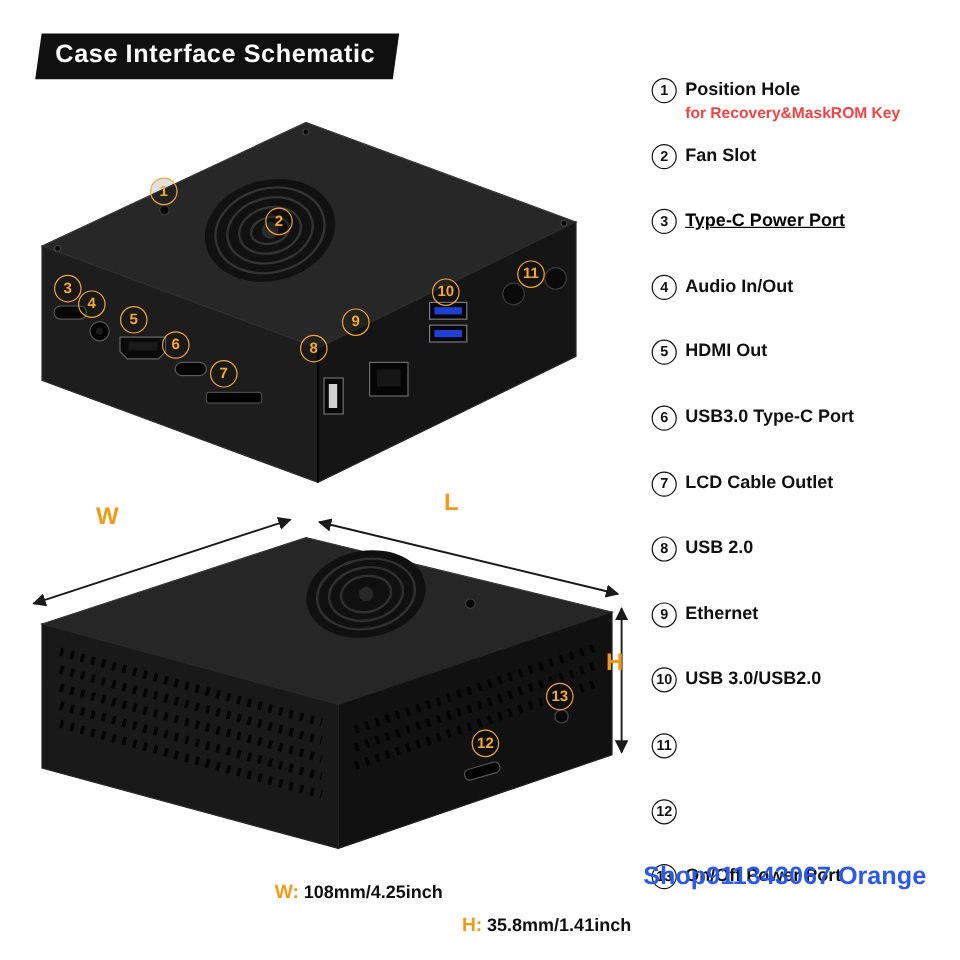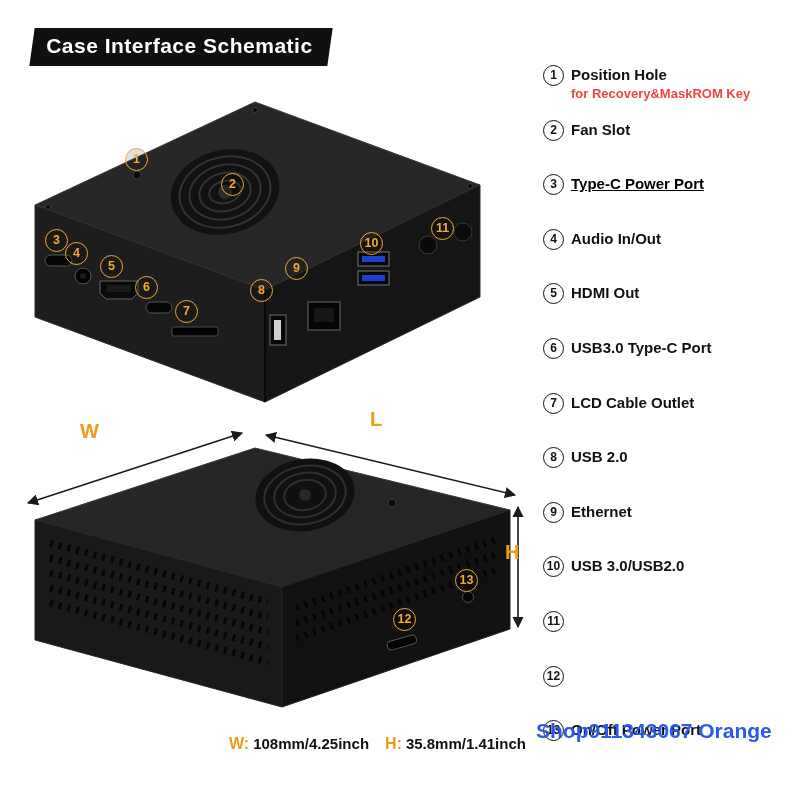--- a/index.html
+++ b/index.html
@@ -225,19 +225,19 @@
       <span class="lnum">13</span>
       <div class="ltext">
           <span class="llabel">On/Off Power Port</span>
         </div>
     </div>
   </div>
 
   <div class="dims" style="left:189px;margin-left:40px;">
     <span class="dlabel">W:</span><span>108mm/4.25inch</span>
   </div>
-  <div class="dims" style="left:385px;">
+  <div class="dims" style="left:385px;margin-top:28px;">
     <span class="dlabel">H:</span><span>35.8mm/1.41inch</span>
   </div>
 
   <div class="watermark">Shop911343067 Orange</div>
 
 </div>
 
 </body></html>

